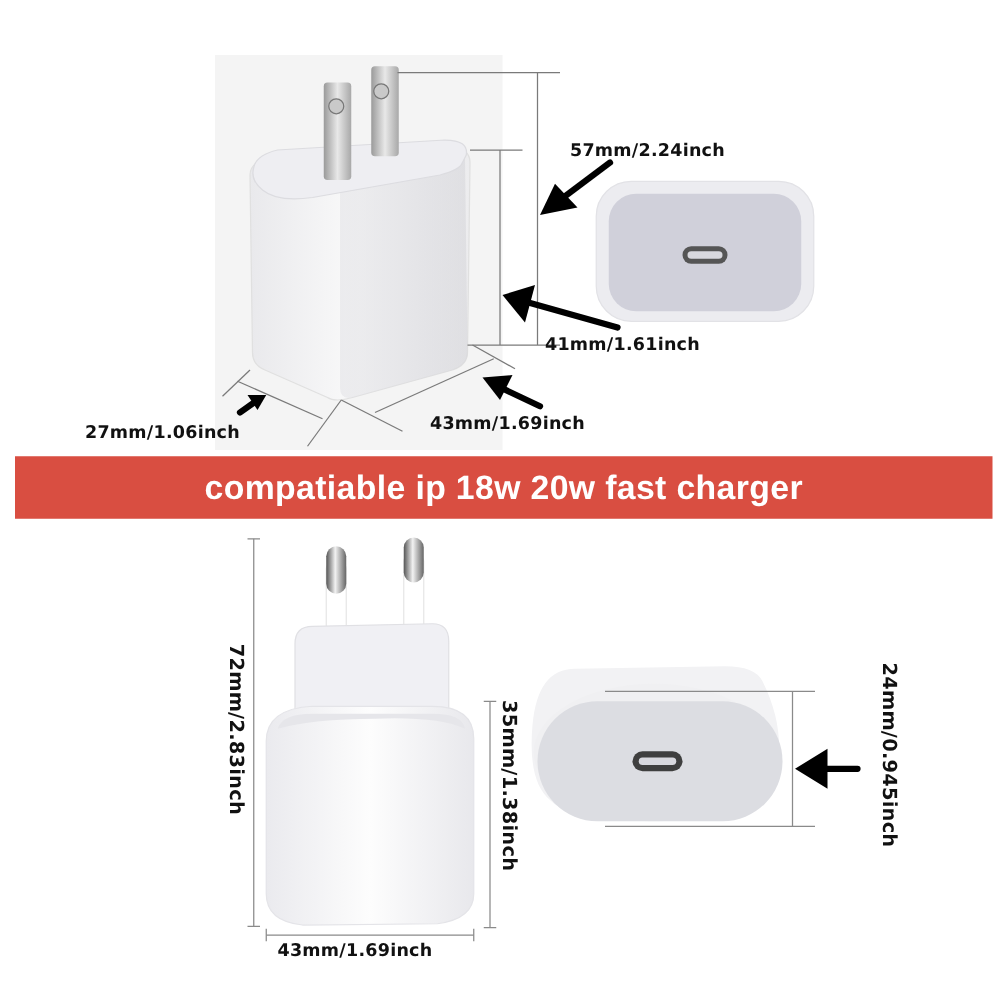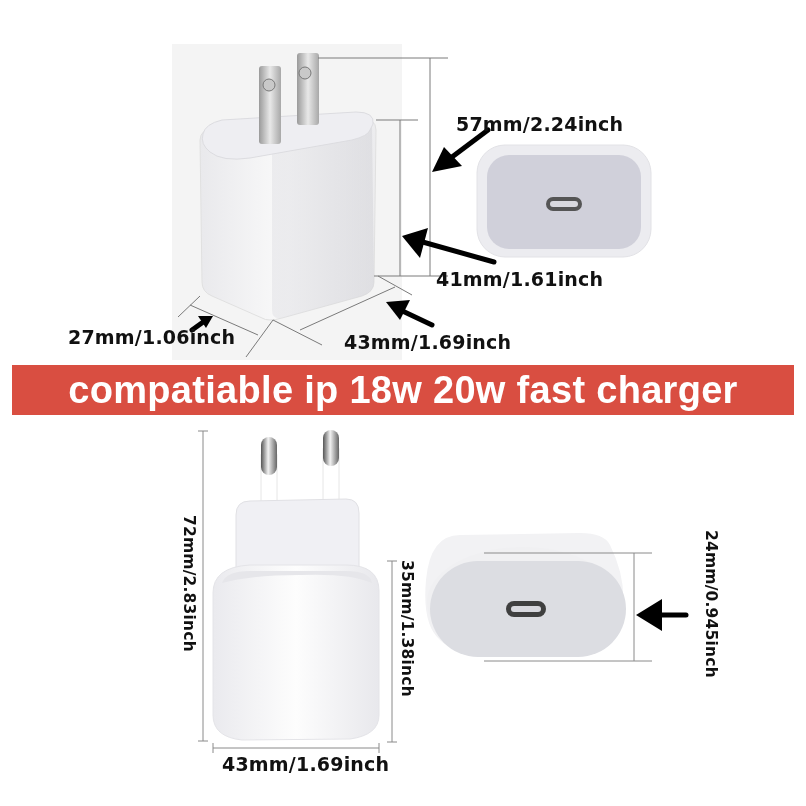--- a/index.html
+++ b/index.html
@@ -1,22 +1,22 @@
 <!DOCTYPE html>
 <html><head>
 <meta charset="utf-8">
 <style>
   html, body { margin:0; padding:0; background:#ffffff; }
   body { width:806px; height:806px; position:relative; overflow:hidden; font-family:"DejaVu Sans", sans-serif; }
   .abs { position:absolute; }
-  .label { position:absolute; font-weight:bold; color:#111; font-size:19px; white-space:nowrap; letter-spacing:0.2px; }
+  .label { position:absolute; font-weight:bold; color:#111; font-size:14px; white-space:nowrap; letter-spacing:0.2px; }
   .vlabel { position:absolute; font-weight:bold; color:#111; font-size:15.5px; white-space:nowrap; transform-origin:left top; transform:rotate(90deg); letter-spacing:0.2px; }
   .photo-bg { position:absolute; left:172px; top:44px; width:230px; height:316px; background:#f4f4f4; }
   .banner { position:absolute; left:12px; top:365px; width:782px; height:50px; background:#d94e41; display:flex; align-items:center; justify-content:center; }
-  .banner span { color:#fff; font-family:"Liberation Sans", sans-serif; font-weight:bold; font-size:38px; letter-spacing:0.3px; }
+  .banner span { color:#fff; font-family:"Liberation Sans", sans-serif; font-weight:bold; font-size:27px; letter-spacing:0.3px; }
 </style>
 </head>
 <body>
 
 <div class="photo-bg"></div>
 
 <svg class="abs" style="left:0;top:0" width="806" height="360">
   <defs>
     <linearGradient id="bodyL" x1="0" x2="1">
       <stop offset="0" stop-color="#e9e9ec"></stop>
@@ -80,21 +80,21 @@
   <rect x="11" y="11" width="154" height="94" rx="22" fill="#d0d0da"></rect>
   <g>
     <rect x="70" y="53" width="36" height="14" rx="7" fill="#555"></rect>
     <rect x="74" y="57" width="28" height="6" rx="3" fill="#d8d8de"></rect>
   </g>
 </svg>
 
 <div class="label" style="left:456px;top:113px">57mm/2.24inch</div>
 <div class="label" style="left:436px;top:268px">41mm/1.61inch</div>
 <div class="label" style="left:344px;top:331px">43mm/1.69inch</div>
-<div class="label" style="left:68px;top:326px">27mm/1.06inch</div>
+<div class="label" style="left:68px;top:338px">27mm/1.06inch</div>
 
 <div class="banner">
   <span>compatiable ip 18w 20w fast charger</span>
 </div>
 
 <svg class="abs" style="left:150px;top:415px" width="290" height="390">
   <defs>
     <linearGradient id="euBody" x1="0" x2="1">
       <stop offset="0" stop-color="#eaeaee"></stop>
         <stop offset="0.5" stop-color="#fdfdfd"></stop>

